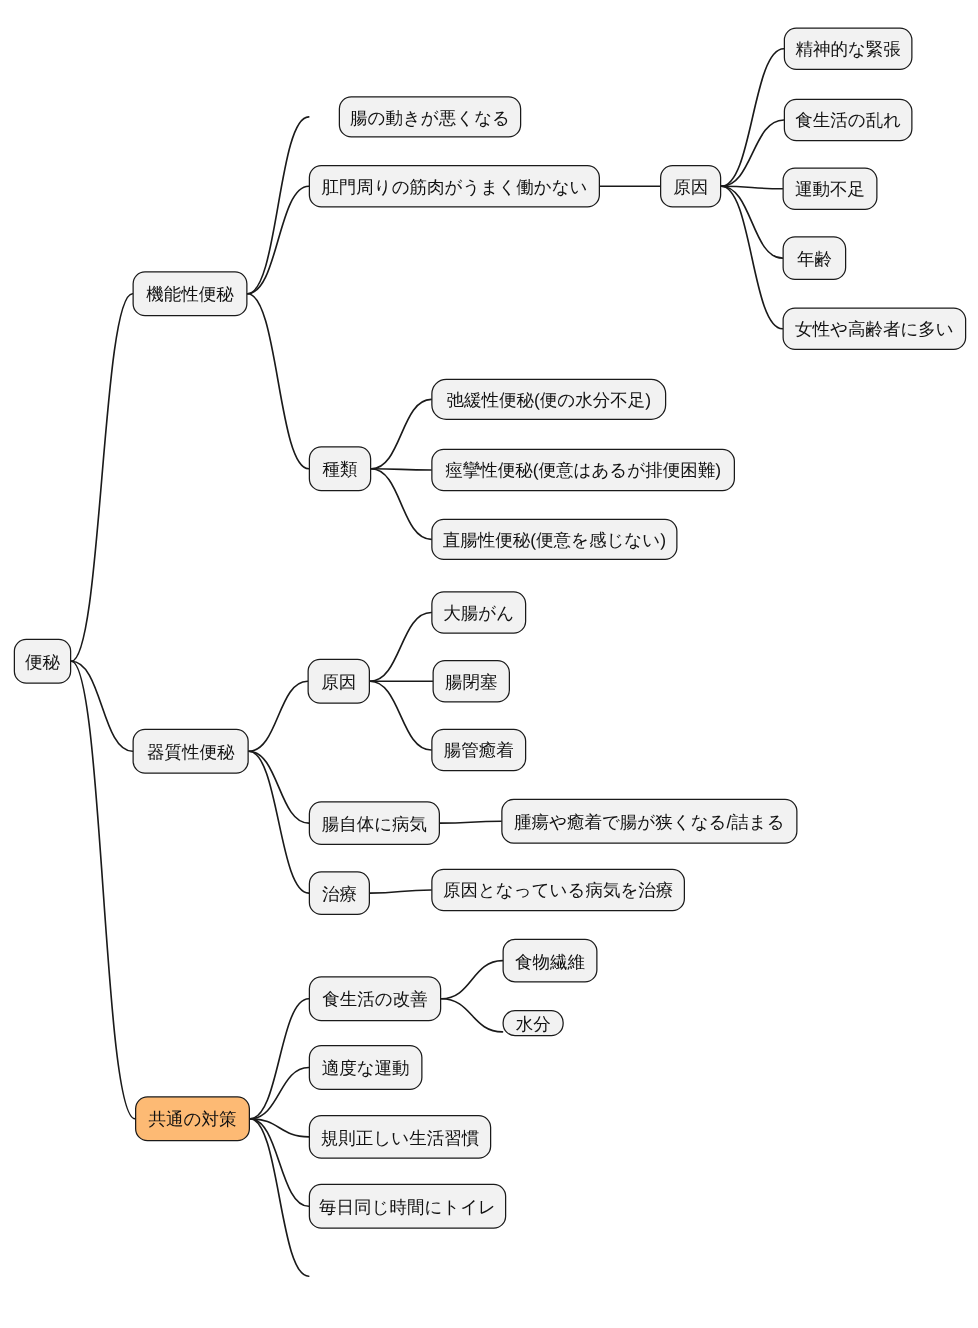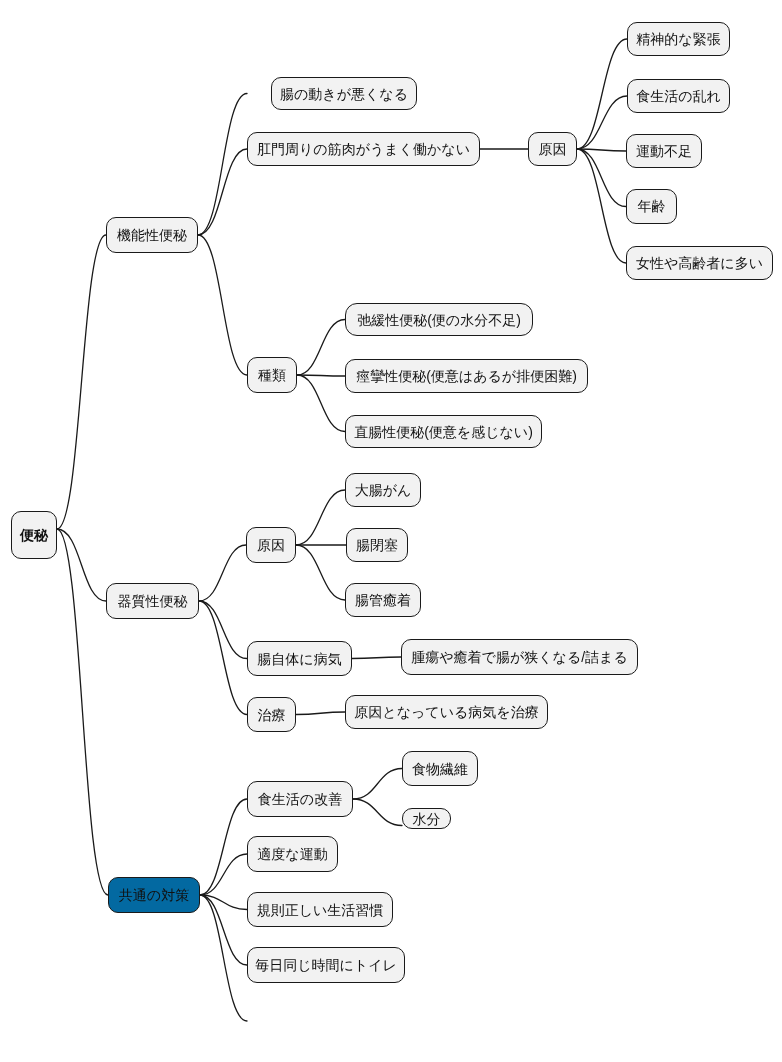--- a/index.html
+++ b/index.html
@@ -72,32 +72,32 @@
       <path d="M 296 714.5 C 320.5 714.5, 320.5 712, 345 712" stroke="#1a1a1a"></path>
       <path d="M 200 895 C 223.5 895, 223.5 799, 247 799" stroke="#1a1a1a"></path>
       <path d="M 353 799 C 377.5 799, 377.5 768.5, 402 768.5" stroke="#1a1a1a"></path>
       <path d="M 353 799 C 377.5 799, 377.5 825.5, 402 825.5" stroke="#1a1a1a"></path>
       <path d="M 200 895 C 223.5 895, 223.5 854, 247 854" stroke="#1a1a1a"></path>
       <path d="M 200 895 C 223.5 895, 223.5 909.5, 247 909.5" stroke="#1a1a1a"></path>
       <path d="M 200 895 C 223.5 895, 223.5 965, 247 965" stroke="#1a1a1a"></path>
       <path d="M 200 895 C 223.5 895, 223.5 1021, 247 1021" stroke="#1a1a1a"></path>
     </svg>
 
-<div class="node" style="left: 11px; top: 511px; width: 46px; height: 48px; background: rgb(242, 242, 242); border-color: rgb(26, 26, 26); color: rgb(17, 17, 17); font-weight: bold;">便秘</div>
+<div class="node" style="left: 11px; top: 511px; width: 46px; height: 36px; background: rgb(242, 242, 242); border-color: rgb(26, 26, 26); color: rgb(17, 17, 17);">便秘</div>
     <div class="node" style="left: 106px; top: 217px; width: 92px; height: 36px; background: rgb(242, 242, 242); border-color: rgb(26, 26, 26); color: rgb(17, 17, 17);">機能性便秘</div>
     <div class="node" style="left: 106px; top: 583px; width: 93px; height: 36px; background: rgb(242, 242, 242); border-color: rgb(26, 26, 26); color: rgb(17, 17, 17);">器質性便秘</div>
-    <div class="node" style="left: 108px; top: 877px; width: 92px; height: 36px; background: #0369a1; border-color: rgb(26, 26, 26); color: rgb(17, 17, 17);">共通の対策</div>
+    <div class="node" style="left: 108px; top: 877px; width: 92px; height: 36px; background: #fdba74; border-color: rgb(26, 26, 26); color: rgb(17, 17, 17);">共通の対策</div>
     <div class="node" style="left: 247px; top: 77px; width: 146px; height: 33px; background: rgb(242, 242, 242); border-color: rgb(26, 26, 26); color: rgb(17, 17, 17); margin-left: 24px;">腸の動きが悪くなる</div>
     <div class="node" style="left: 247px; top: 132px; width: 233px; height: 34px; background: rgb(242, 242, 242); border-color: rgb(26, 26, 26); color: rgb(17, 17, 17);">肛門周りの筋肉がうまく働かない</div>
     <div class="node" style="left: 247px; top: 357px; width: 50px; height: 36px; background: rgb(242, 242, 242); border-color: rgb(26, 26, 26); color: rgb(17, 17, 17);">種類</div>
     <div class="node" style="left: 528px; top: 132px; width: 49px; height: 34px; background: rgb(242, 242, 242); border-color: rgb(26, 26, 26); color: rgb(17, 17, 17);">原因</div>
     <div class="node" style="left: 627px; top: 22px; width: 103px; height: 34px; background: rgb(242, 242, 242); border-color: rgb(26, 26, 26); color: rgb(17, 17, 17);">精神的な緊張</div>
     <div class="node" style="left: 627px; top: 79px; width: 103px; height: 34px; background: rgb(242, 242, 242); border-color: rgb(26, 26, 26); color: rgb(17, 17, 17);">食生活の乱れ</div>
     <div class="node" style="left: 626px; top: 134px; width: 76px; height: 34px; background: rgb(242, 242, 242); border-color: rgb(26, 26, 26); color: rgb(17, 17, 17);">運動不足</div>
-    <div class="node" style="left: 626px; top: 189px; width: 51px; height: 35px; background: rgb(242, 242, 242); border-color: rgb(26, 26, 26); color: rgb(17, 17, 17); font-family: Liberation Mono, monospace;">年齢</div>
+    <div class="node" style="left: 626px; top: 189px; width: 51px; height: 35px; background: rgb(242, 242, 242); border-color: rgb(26, 26, 26); color: rgb(17, 17, 17);">年齢</div>
     <div class="node" style="left: 626px; top: 246px; width: 147px; height: 34px; background: rgb(242, 242, 242); border-color: rgb(26, 26, 26); color: rgb(17, 17, 17);">女性や高齢者に多い</div>
     <div class="node" style="left: 345px; top: 303px; width: 188px; height: 33px; background: rgb(242, 242, 242); border-color: rgb(26, 26, 26); color: rgb(17, 17, 17); border-radius: 12px;">弛緩性便秘(便の水分不足)</div>
     <div class="node" style="left: 345px; top: 359px; width: 243px; height: 34px; background: rgb(242, 242, 242); border-color: rgb(26, 26, 26); color: rgb(17, 17, 17);">痙攣性便秘(便意はあるが排便困難)</div>
     <div class="node" style="left: 345px; top: 415px; width: 197px; height: 33px; background: rgb(242, 242, 242); border-color: rgb(26, 26, 26); color: rgb(17, 17, 17);">直腸性便秘(便意を感じない)</div>
     <div class="node" style="left: 246px; top: 527px; width: 50px; height: 36px; background: rgb(242, 242, 242); border-color: rgb(26, 26, 26); color: rgb(17, 17, 17);">原因</div>
     <div class="node" style="left: 247px; top: 641px; width: 105px; height: 35px; background: rgb(242, 242, 242); border-color: rgb(26, 26, 26); color: rgb(17, 17, 17);">腸自体に病気</div>
     <div class="node" style="left: 247px; top: 697px; width: 49px; height: 35px; background: rgb(242, 242, 242); border-color: rgb(26, 26, 26); color: rgb(17, 17, 17);">治療</div>
     <div class="node" style="left: 345px; top: 473px; width: 76px; height: 34px; background: rgb(242, 242, 242); border-color: rgb(26, 26, 26); color: rgb(17, 17, 17);">大腸がん</div>
     <div class="node" style="left: 346px; top: 528px; width: 62px; height: 34px; background: rgb(242, 242, 242); border-color: rgb(26, 26, 26); color: rgb(17, 17, 17);">腸閉塞</div>
     <div class="node" style="left: 345px; top: 583px; width: 76px; height: 34px; background: rgb(242, 242, 242); border-color: rgb(26, 26, 26); color: rgb(17, 17, 17);">腸管癒着</div>

